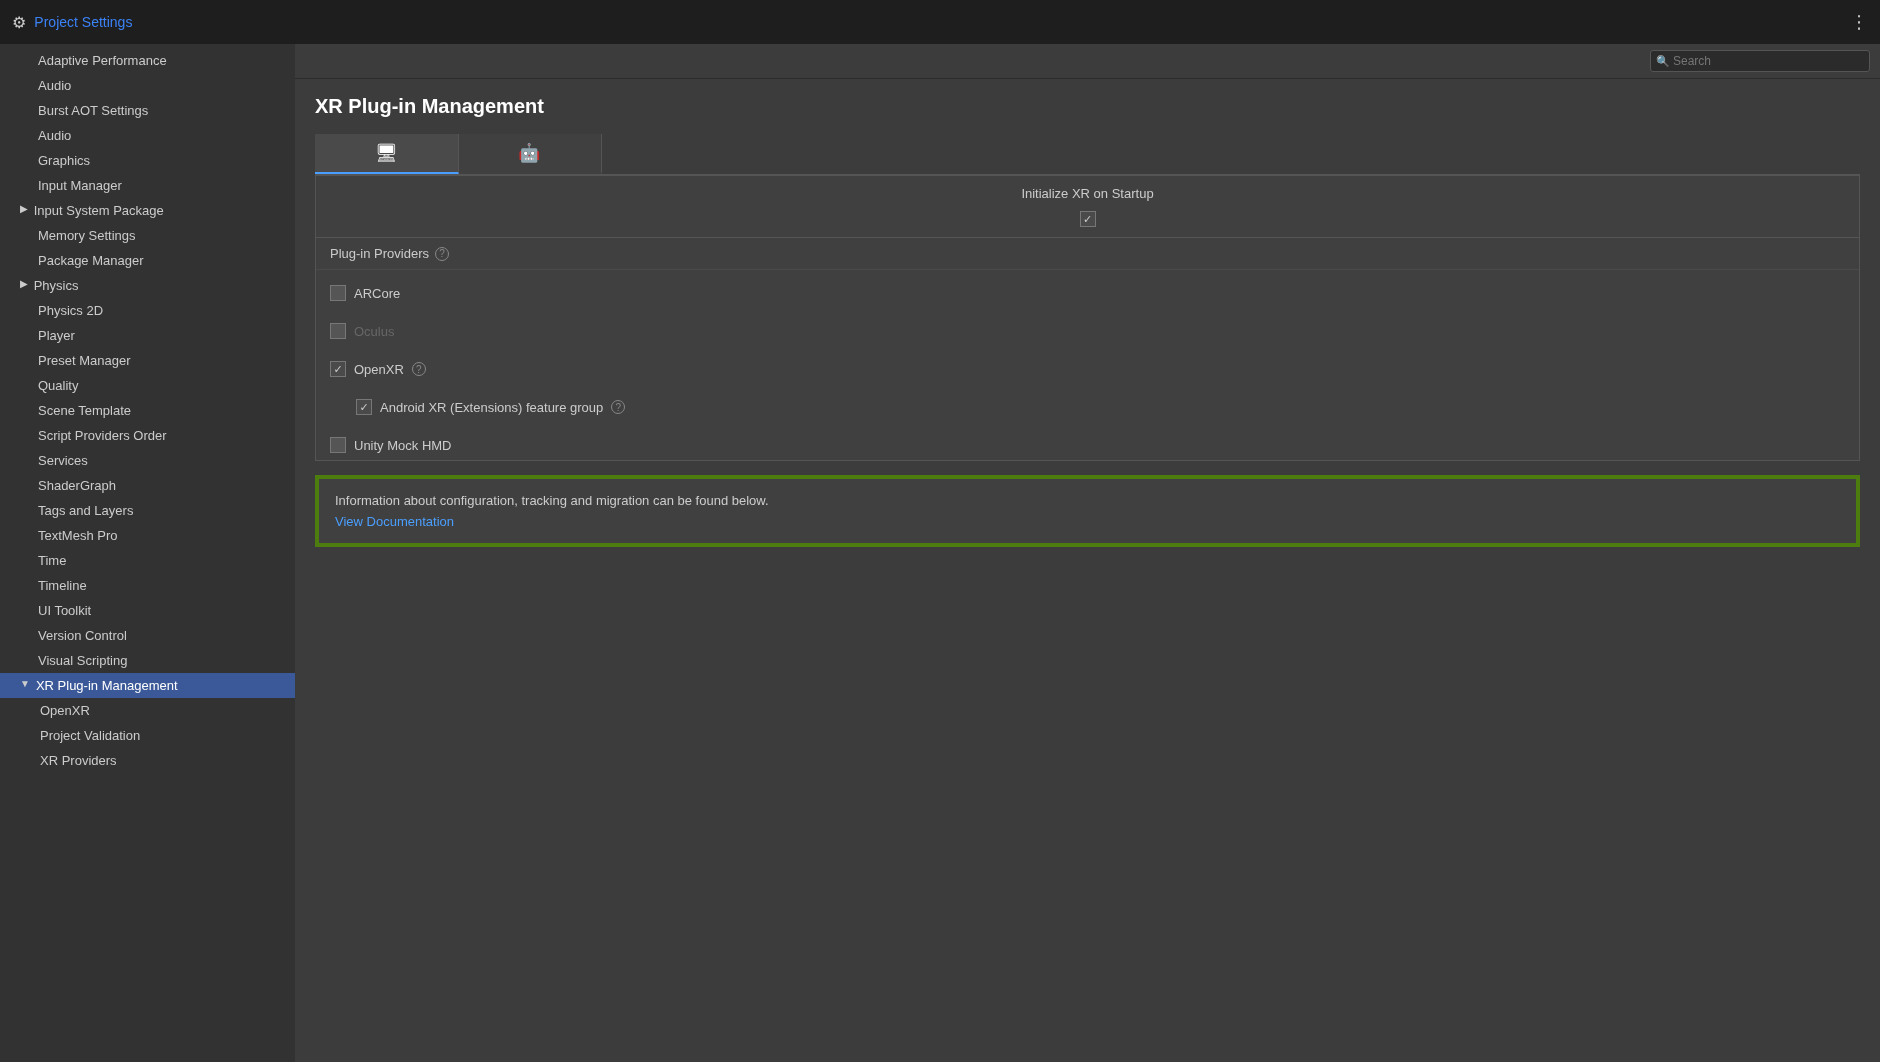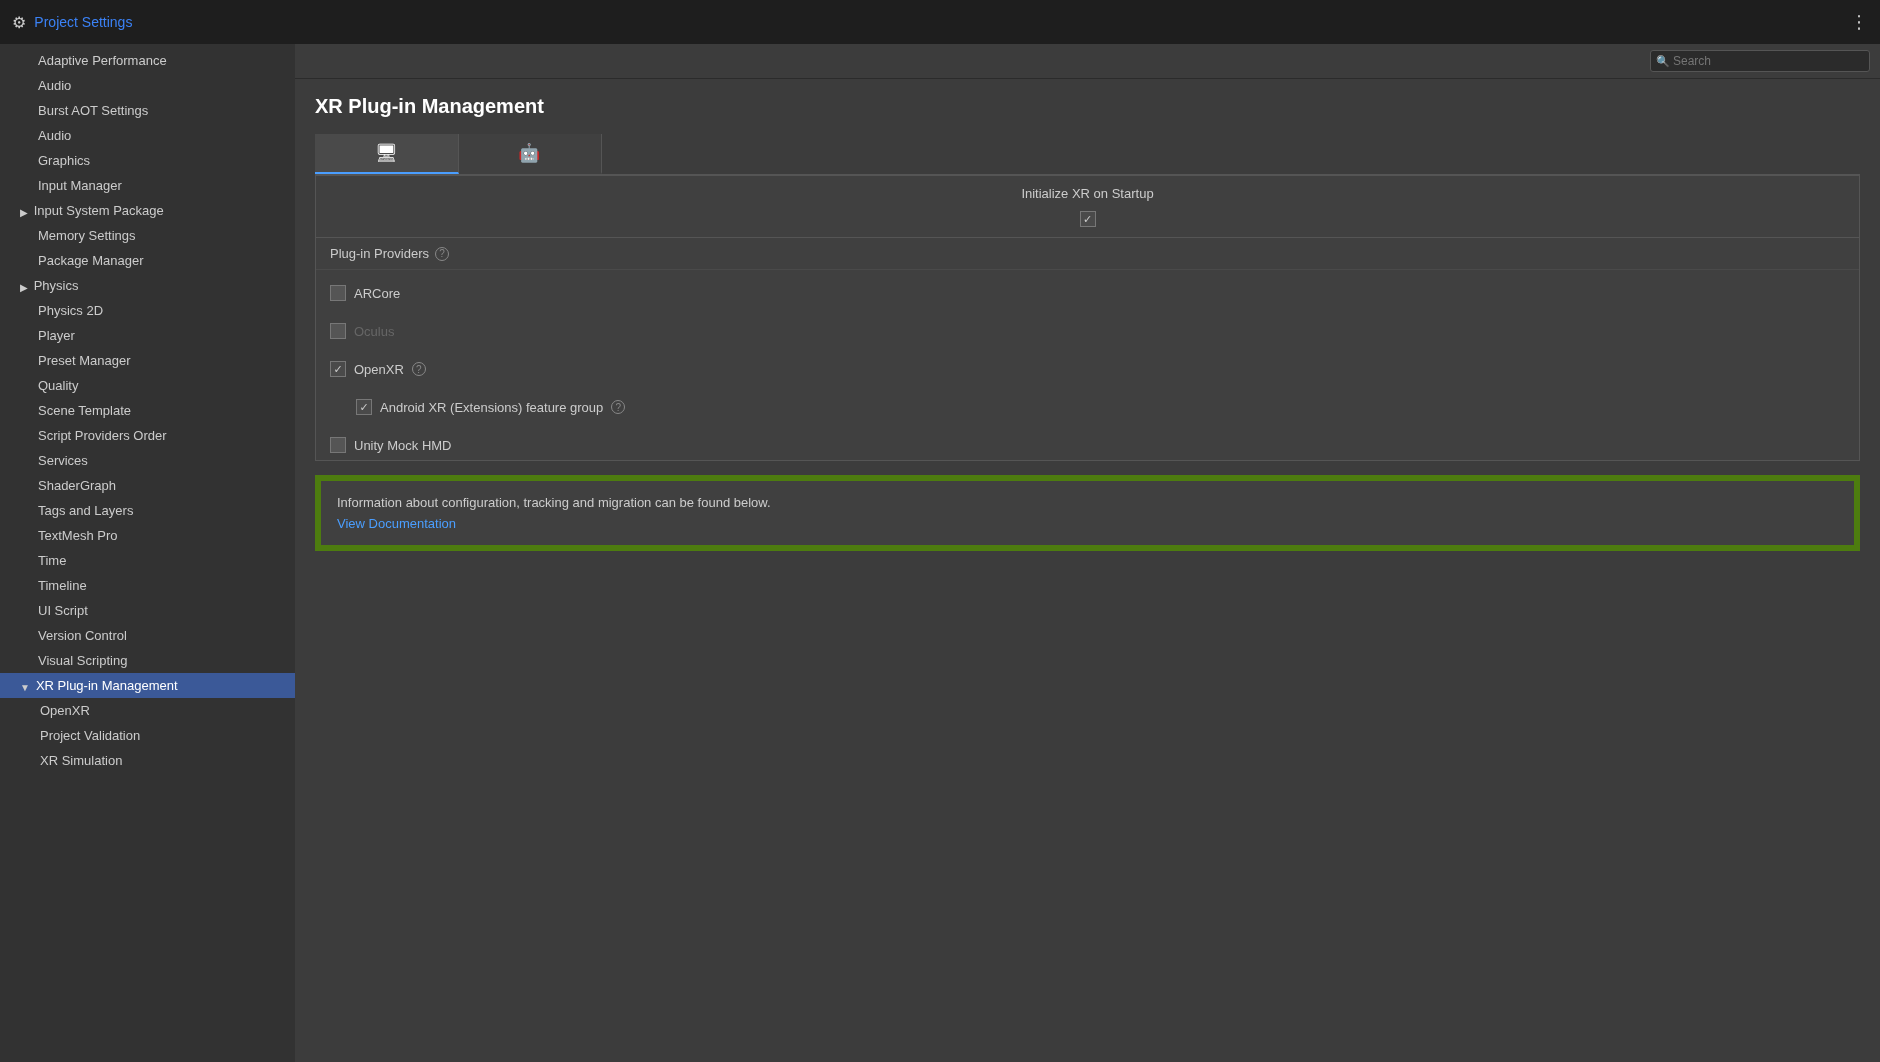--- a/index.html
+++ b/index.html
@@ -62,21 +62,21 @@
     #sidebar::-webkit-scrollbar { width: 6px; }
     #sidebar::-webkit-scrollbar-track { background: #2b2b2b; }
     #sidebar::-webkit-scrollbar-thumb { background: #555; }
 
     .sidebar-item {
       padding: 5px 16px 5px 20px;
       cursor: pointer;
       color: #ccc;
       font-size: 13px;
       display: flex;
-      align-items: flex-end;
+      align-items: flex-start;
       gap: 4px;
       white-space: nowrap;
     }
     .sidebar-item.active {
       background: #3b5998;
       color: #fff;
     }
     .sidebar-item.sub {
       padding-left: 40px;
     }
@@ -235,21 +235,21 @@
     .provider-item.sub-item {
       padding-left: 40px;
     }
     .provider-label { color: #ccc; font-size: 13px; }
     .provider-label.disabled { color: #666; }
 
     
     #info-box {
       margin-top: 14px;
       background: #404040;
-      border: 6px solid #4d7c0f;
+      border: 4px solid #4d7c0f;
       padding: 14px 16px;
     }
     #info-text { color: #ccc; font-size: 13px; margin-bottom: 6px; }
     #info-link { color: #4a9eff; font-size: 13px; cursor: pointer; text-decoration: none; }
   </style>
 </head>
 <body>
 
 <div id="titlebar">
   <div id="titlebar-left">
@@ -345,42 +345,42 @@
       <div class="sidebar-item">
         <span style="width: 14px; display: inline-block;"></span>
         <span>Time</span>
       </div>
       <div class="sidebar-item">
         <span style="width: 14px; display: inline-block;"></span>
         <span>Timeline</span>
       </div>
       <div class="sidebar-item">
         <span style="width: 14px; display: inline-block;"></span>
-        <span>UI Script</span>
+        <span>UI Toolkit</span>
       </div>
       <div class="sidebar-item">
         <span style="width: 14px; display: inline-block;"></span>
         <span>Version Control</span>
       </div>
       <div class="sidebar-item">
         <span style="width: 14px; display: inline-block;"></span>
         <span>Visual Scripting</span>
       </div>
       <div class="sidebar-item active">
         <span class="sidebar-arrow">▼</span>
         <span>XR Plug-in Management</span>
       </div>
       <div class="sidebar-item sub">
         <span>OpenXR</span>
       </div>
       <div class="sidebar-item sub">
         <span>Project Validation</span>
       </div>
       <div class="sidebar-item sub">
-        <span>XR Simulation</span>
+        <span>XR Providers</span>
       </div>
     </div>
 
   <div id="content">
 
     <div id="search-bar">
       <div id="search-wrapper">
         <span id="search-icon-inner">🔍</span>
         <input id="search-input" type="text" placeholder="Search" style="">
       </div>

